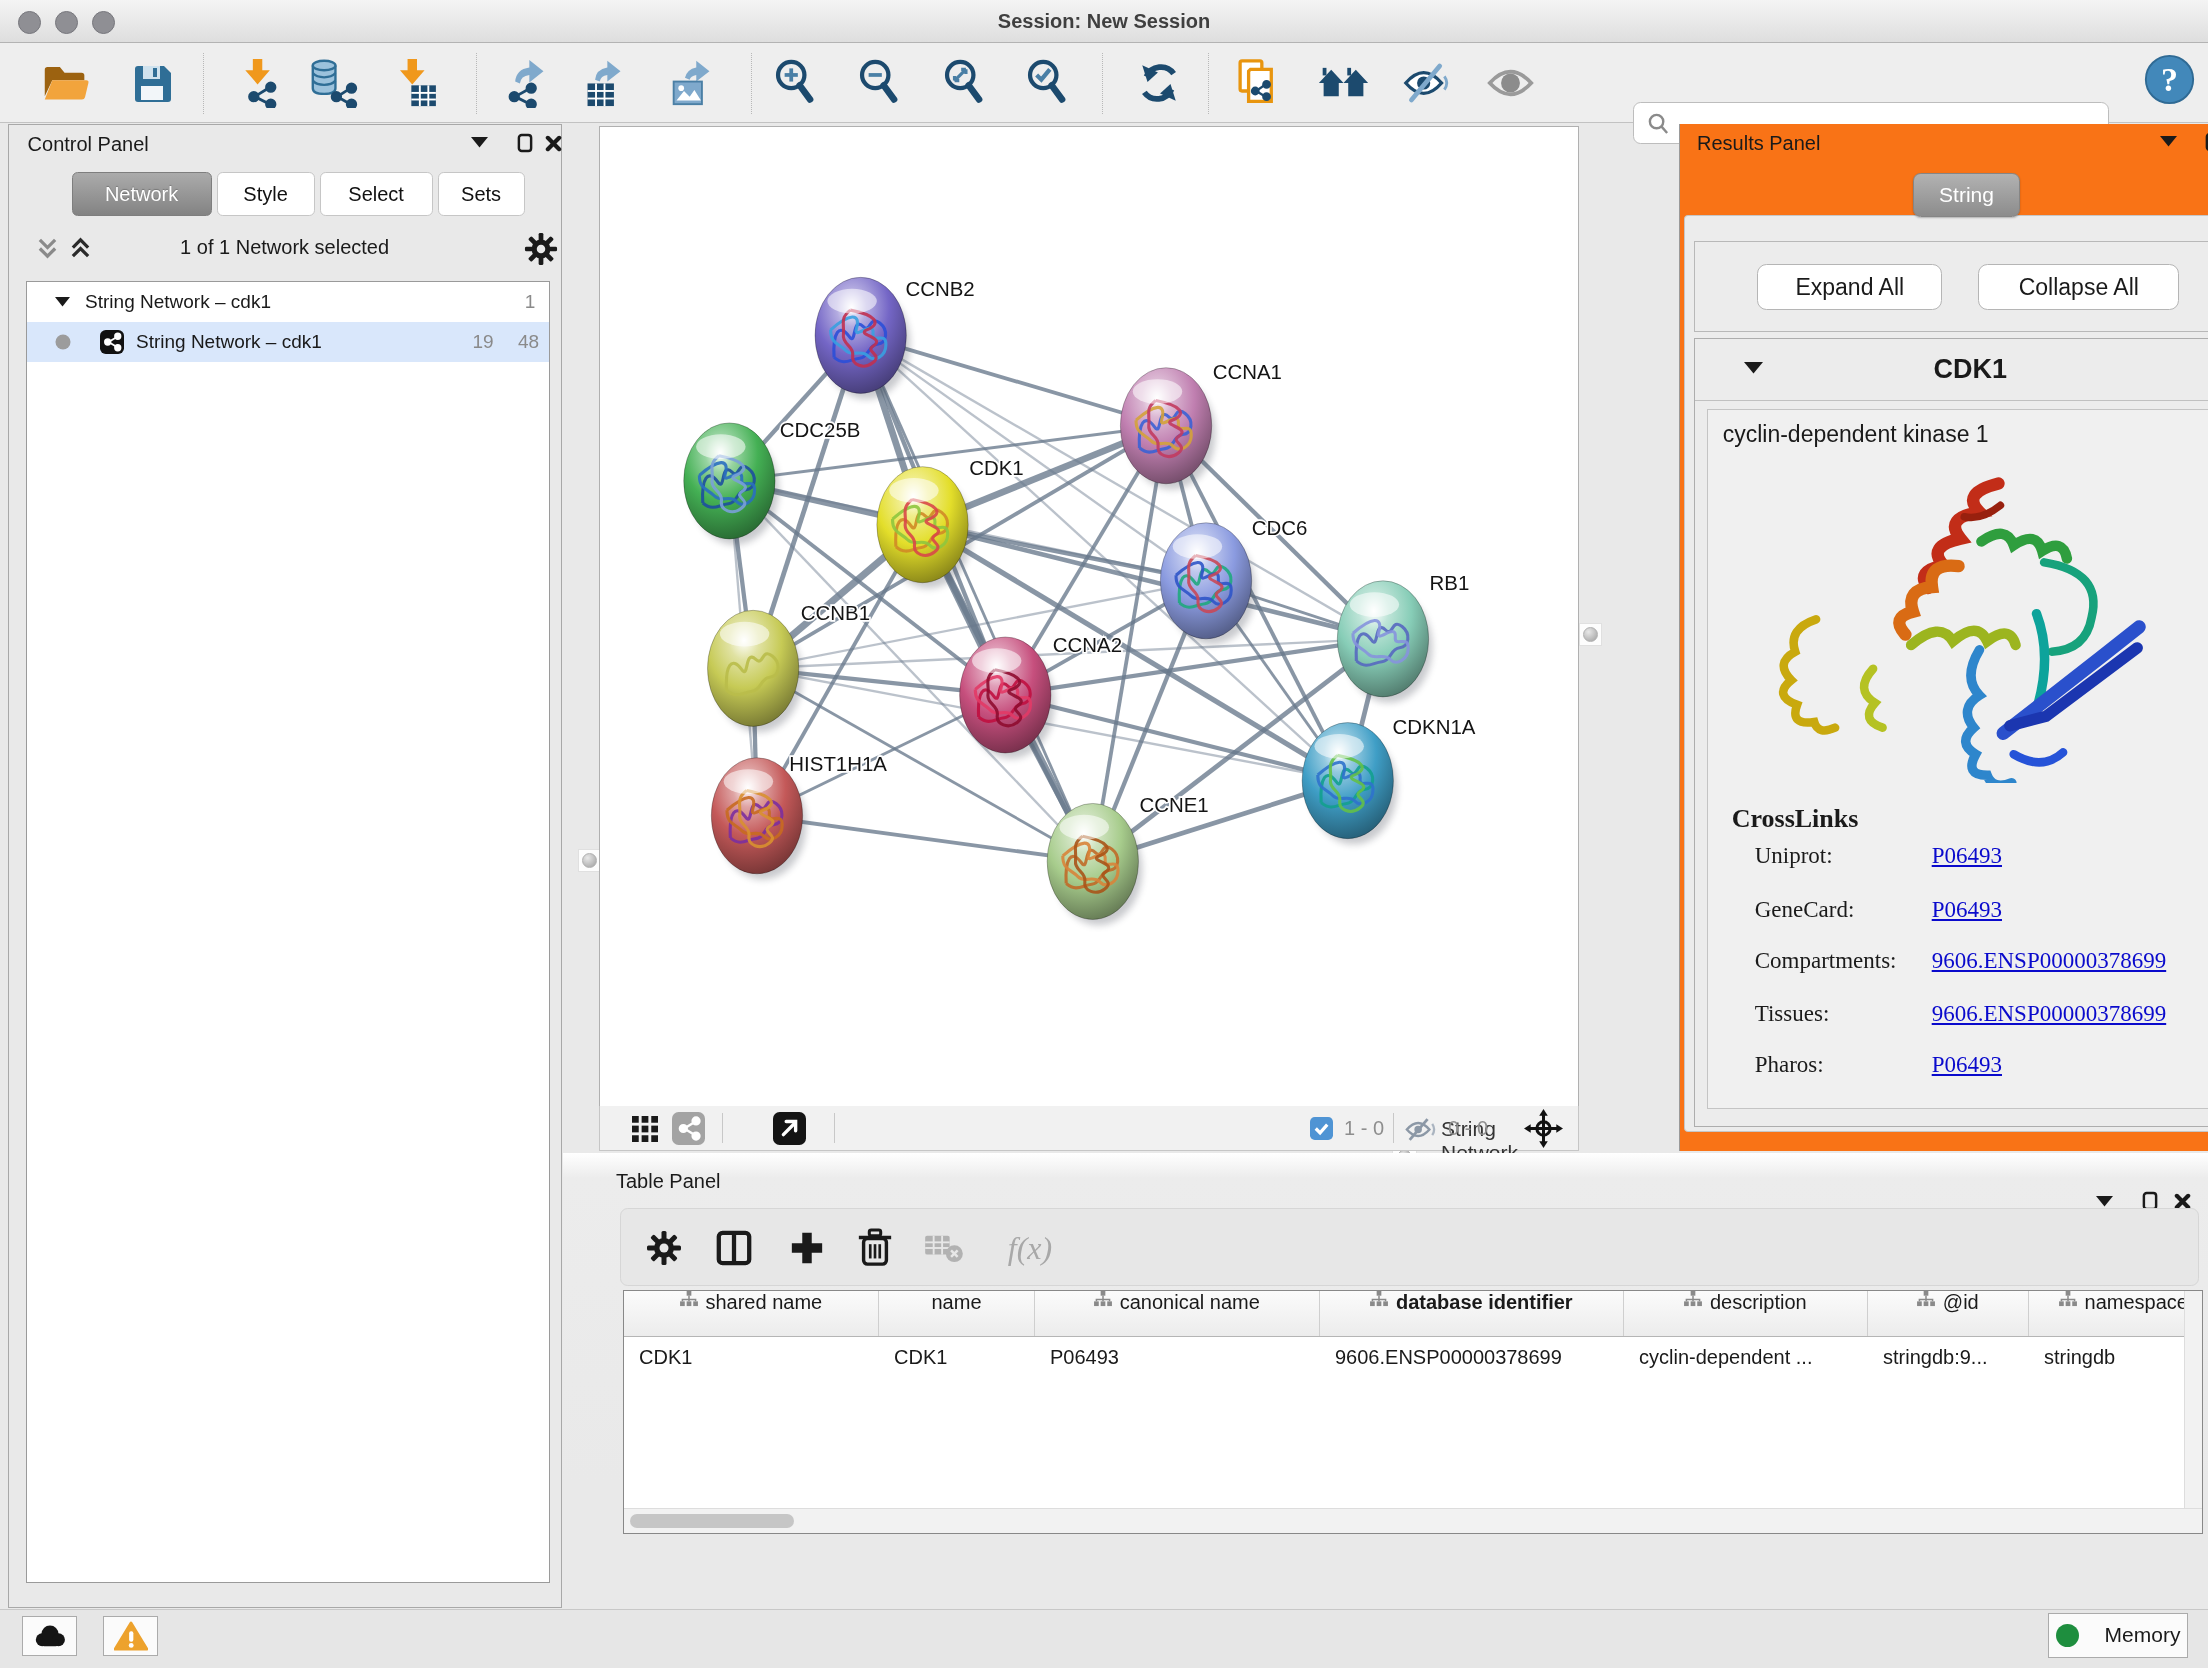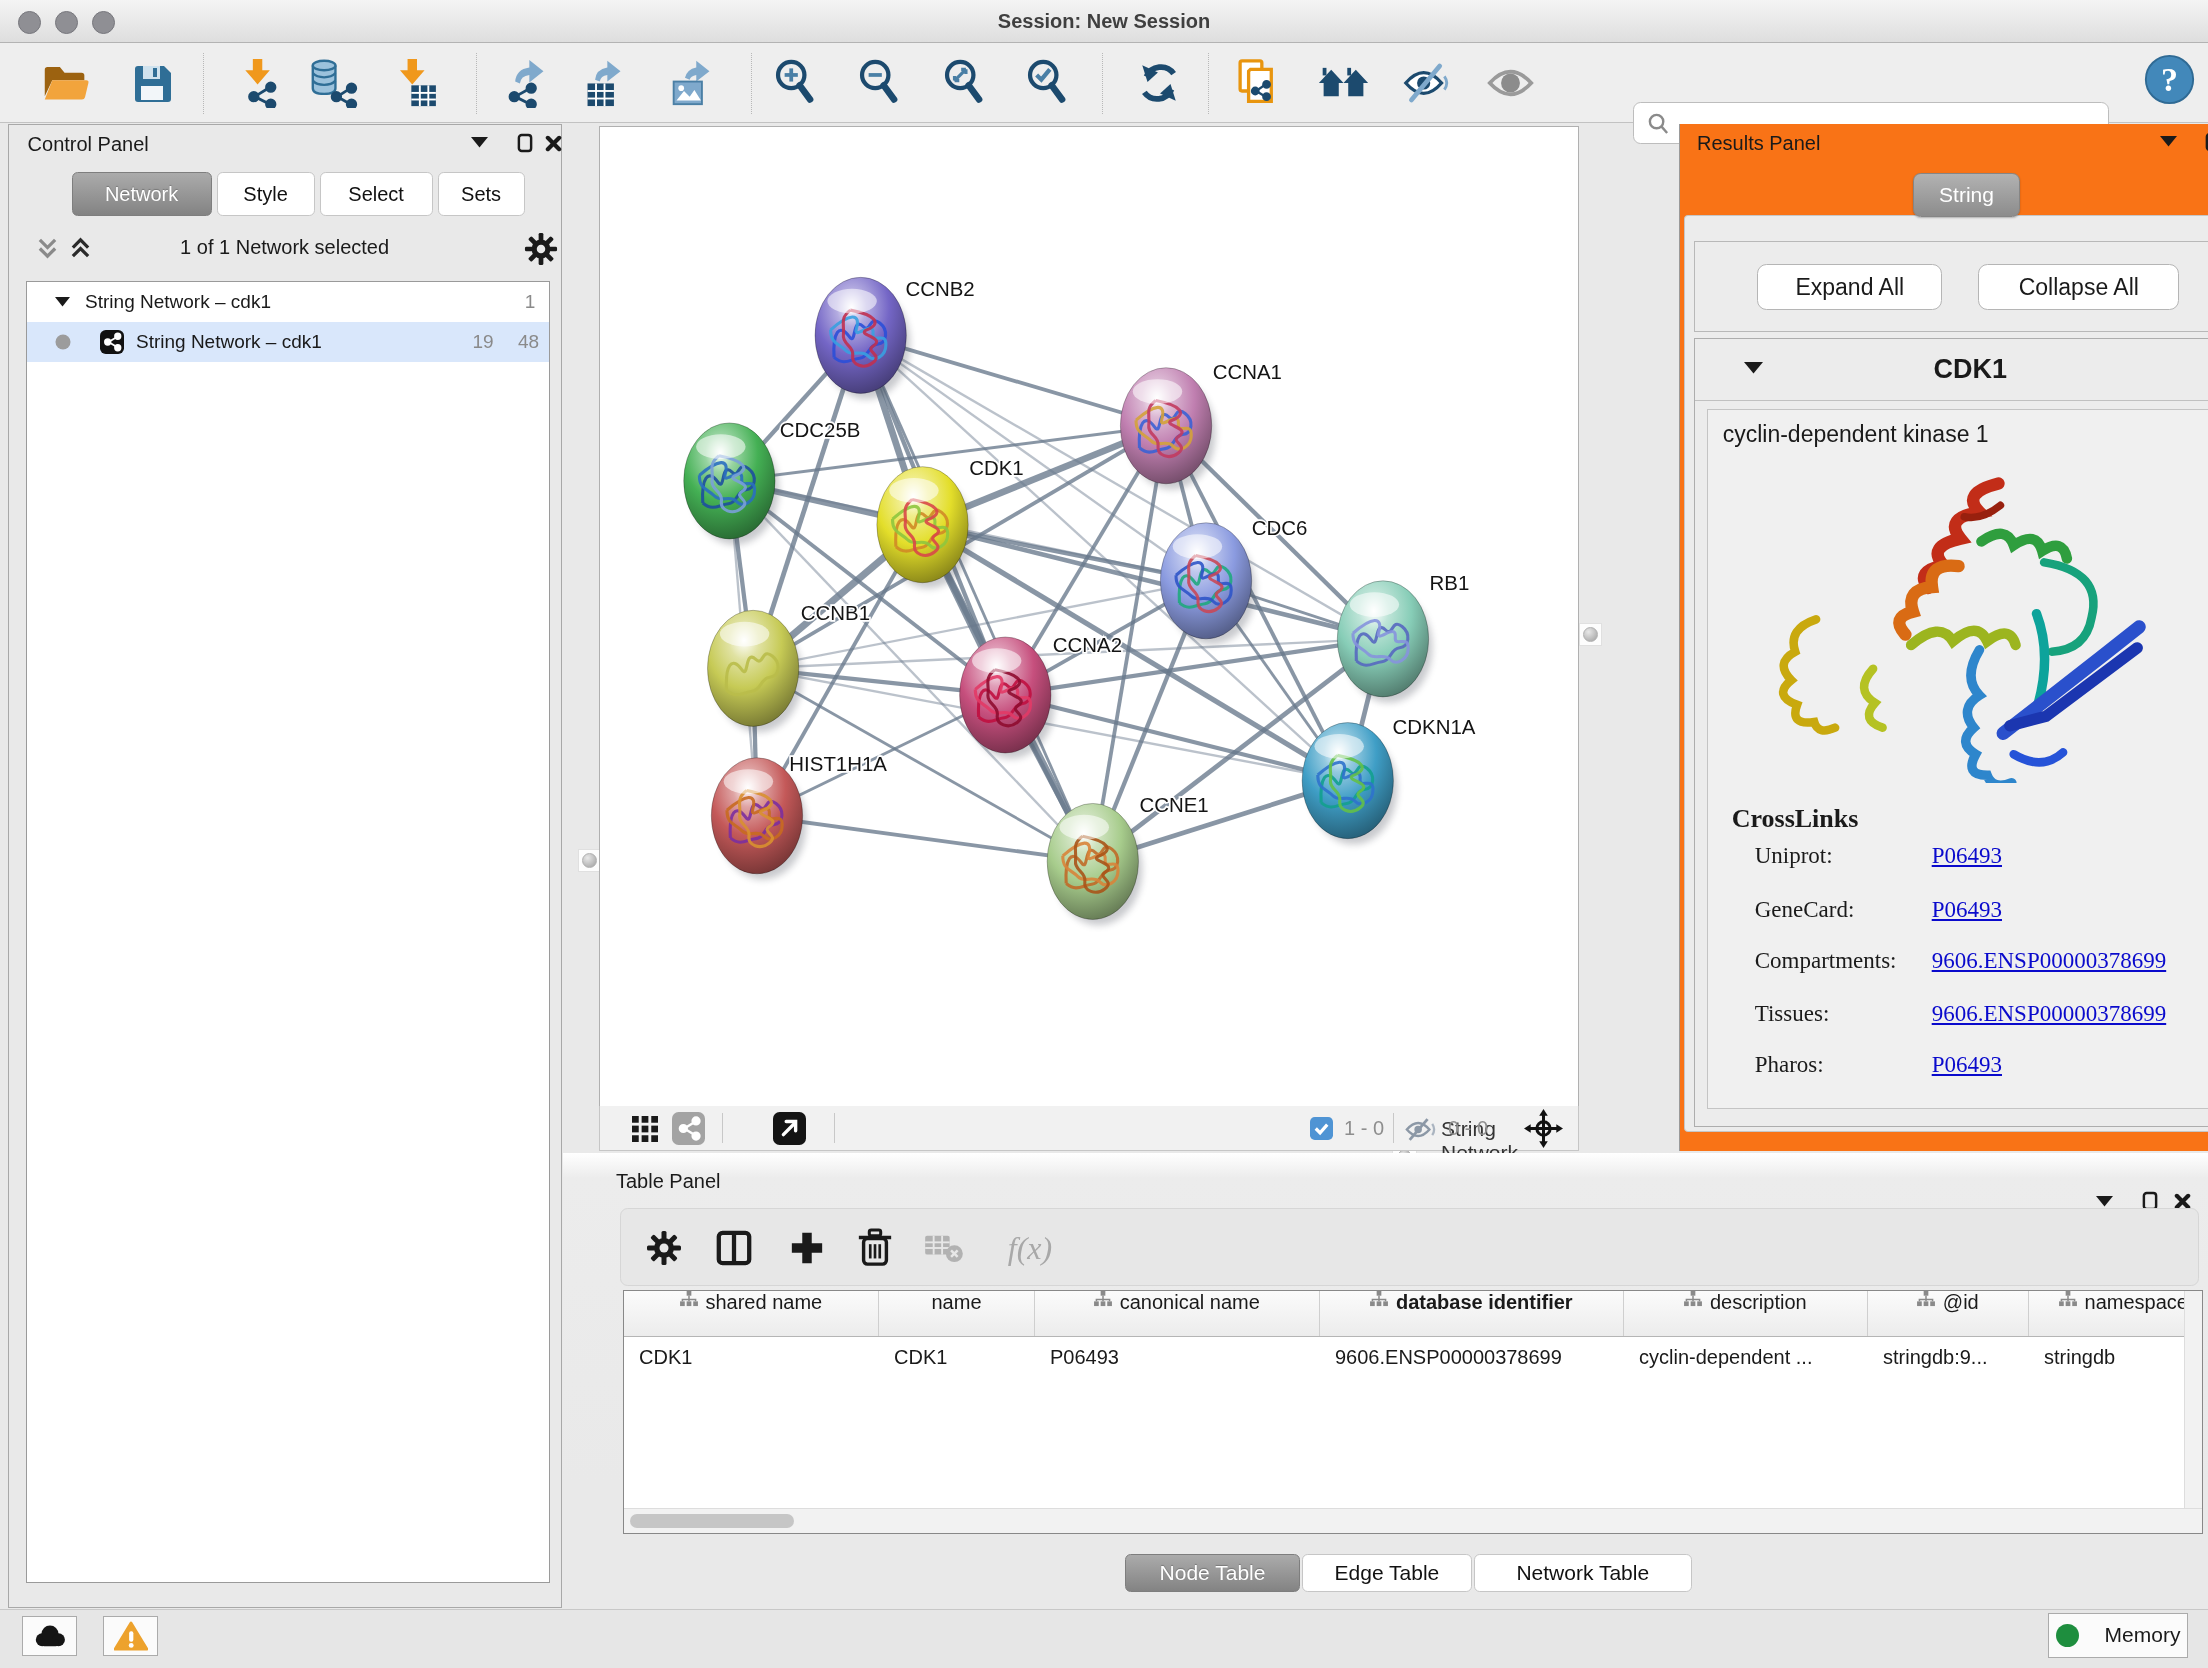--- a/index.html
+++ b/index.html
@@ -983,25 +983,20 @@
           <div class="dt-c" style="width: 304px;">9606.ENSP00000378699</div>
           <div class="dt-c" style="width: 244px;">cyclin-dependent ...</div>
           <div class="dt-c" style="width: 161px;">stringdb:9...</div>
           <div class="dt-c" style="width: 190px;">stringdb</div>
         </div>
       <div class="dt-vstrip"></div>
       <div class="dt-scroll">
         <div class="dt-thumb"></div>
       </div>
     </div>
-    <div class="tp-tabs" id="tp-tabs">
-        <div class="tab active" style="width: 175px;">Node Table</div>
-        <div class="tab" style="width: 170px;">Edge Table</div>
-        <div class="tab" style="width: 218px;">Network Table</div>
-      </div>
   </div>
 
   <div class="abs statusbar">
     <div class="sb-btn" style="left:22px;width:55px">
       <svg width="38" height="27" viewBox="0 0 52 38">
           <g fill="#151515">
             <circle cx="15" cy="25" r="9"></circle>
             <circle cx="26" cy="17" r="12"></circle>
             <circle cx="38" cy="25" r="9"></circle>
             <rect x="14" y="24" width="24" height="10" rx="4"></rect>

